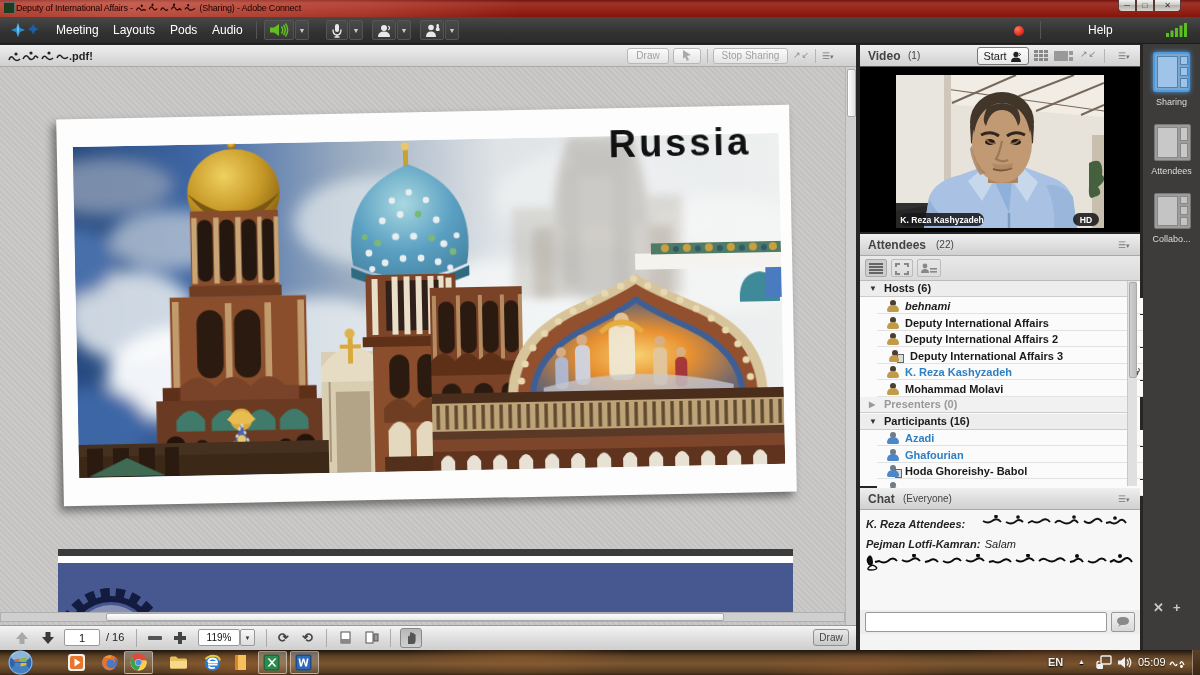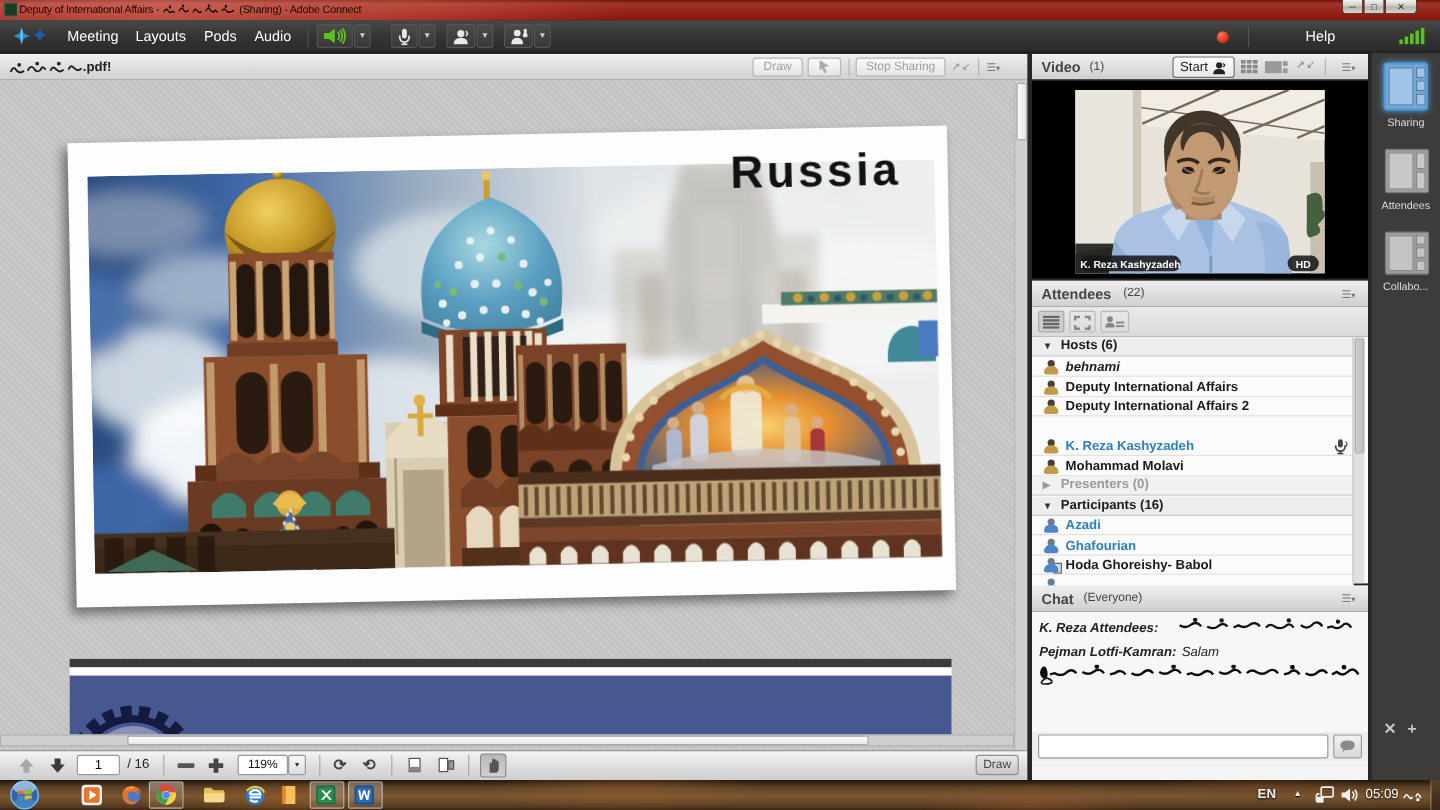--- a/index.html
+++ b/index.html
@@ -43,21 +43,21 @@
 #chatpod{left:860px;top:488px;width:280px;height:162px;background:#f4f4f4}
 
 #sidebar{left:1143px;top:44px;width:57px;height:606px;background:#3d3c3a}
 .laylabel{position:absolute;left:0;width:57px;text-align:center;color:#ddd;font-size:9px}
 
 #taskbar{left:0;top:650px;width:1200px;height:25px;background:linear-gradient(180deg,#1f150c,#5e4226 25%,#7a5630 55%,#543a20 90%,#3a2714)}
 .tbicon{position:absolute;top:3px;width:19px;height:19px}
 .tbbox{position:absolute;top:1px;height:23px;border:1px solid rgba(255,255,255,.45);border-radius:2px;background:linear-gradient(180deg,rgba(255,255,255,.25),rgba(255,255,255,.08))}
 
 .secrow{position:absolute;left:0;width:268px;height:16px;background:#ededed;border-bottom:1px solid #ccc;font-size:11px;font-weight:bold;color:#222}
-.arow{position:absolute;left:0;width:268px;height:16px;background:#fbfbfb;border-bottom:1px solid #e2e2e2;font-size:11px;color:#222}
+.arow{position:absolute;left:17px;width:268px;height:16px;background:#fbfbfb;border-bottom:1px solid #e2e2e2;font-size:11px;color:#222}
 .aname{position:absolute;left:28px;top:2px;white-space:nowrap}
 .chatname{font-size:11px;font-weight:bold;font-style:italic;color:#222}
 .aname{position:absolute;left:28px;top:2px;white-space:nowrap;font-weight:bold;color:#1a1a1a}
 .icon-host,.icon-part{position:absolute;top:2px;width:13px;height:12px}
 .icon-host::before,.icon-part::before{content:"";position:absolute;left:3px;top:0;width:6px;height:6px;border-radius:50%;background:#4a3f34}
 .icon-host::after,.icon-part::after{content:"";position:absolute;left:0;top:5px;width:12px;height:7px;border-radius:6px 6px 2px 2px;background:#c29b4a}
 .icon-part::before{background:#707a88}
 .icon-part::after{background:#4a86c8}
 .scr{margin-left:0}
 .scr::marker{content:""}
@@ -747,20 +747,26 @@
           <span class="aname" style="font-style:italic">behnami</span>
         </div>
   <div class="arow" style="top:33.5px">
           <span class="icon-host" style="left:10px"></span>
           <span class="aname">Deputy International Affairs</span>
         </div>
   <div class="arow" style="top:50px">
           <span class="icon-host" style="left:10px"></span>
           <span class="aname">Deputy International Affairs 2</span>
         </div>
+  <div class="arow" style="top:66.5px">
+          <span class="icon-host scr" style="left:12px">
+            <i></i>
+          </span>
+          <span class="aname" style="left:33px">Deputy International Affairs 3</span>
+        </div>
   <div class="arow" style="top:83px">
           <span class="icon-host" style="left:10px"></span>
           <span class="aname" style="color:#2d7fc4">K. Reza Kashyzadeh</span>
     <svg style="position:absolute;left:250px;top:1px" width="14" height="14" viewBox="0 0 14 14">
             <rect x="5" y="1" width="4" height="7" rx="2" fill="#444"></rect>
             <path d="M3 6 Q3 11 7 11 Q11 11 11 6" stroke="#444" stroke-width="1.4" fill="none"></path>
             <path d="M7 11 L7 13 M4.5 13 L9.5 13" stroke="#444" stroke-width="1.4"></path>
             <path d="M11.5 3 Q13.5 5 11.5 7" stroke="#444" stroke-width="1" fill="none"></path>
           </svg>
         </div>

